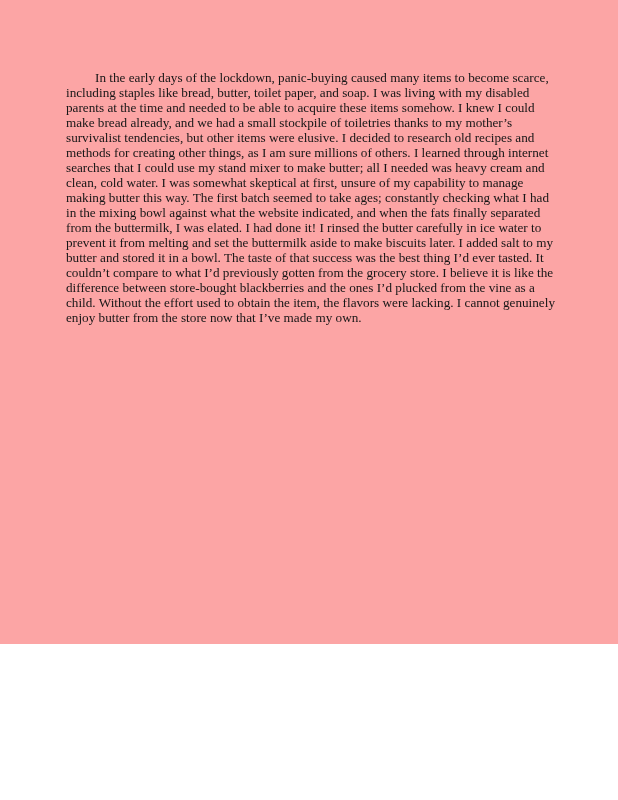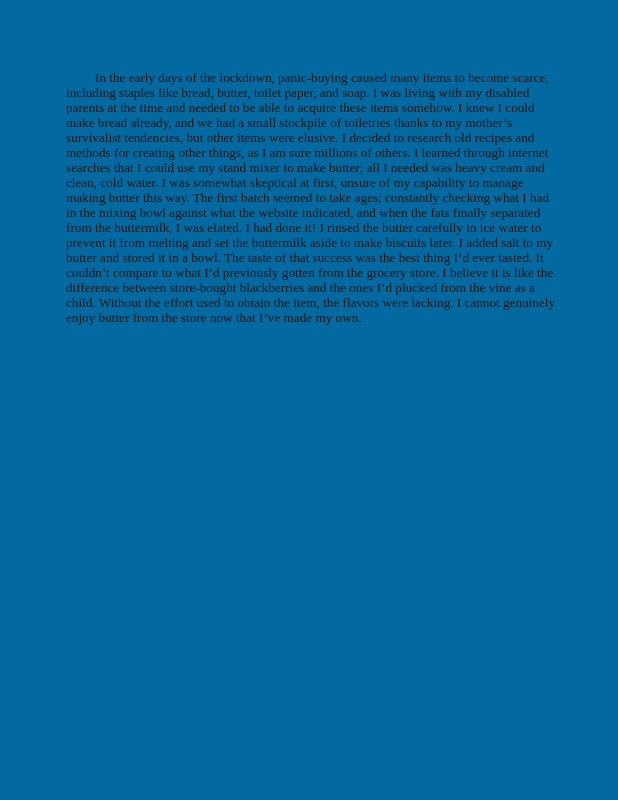--- a/index.html
+++ b/index.html
@@ -8,22 +8,22 @@
   }
   body {
     width: 618px;
     height: 800px;
     background: #ffffff;
     overflow: hidden;
   }
   .page {
     position: relative;
     width: 618px;
-    height: 800px;
-    background: #0369a1;
+    height: 644px;
+    background: #fca5a5;
   }
   .body-paragraph {
     position: absolute;
     left: 66px;
     top: 70px;
     width: 489px;
     margin: 0;
     font-family: "Liberation Serif", "DejaVu Serif", serif;
     font-size: 13.2px;
     line-height: 15px;

